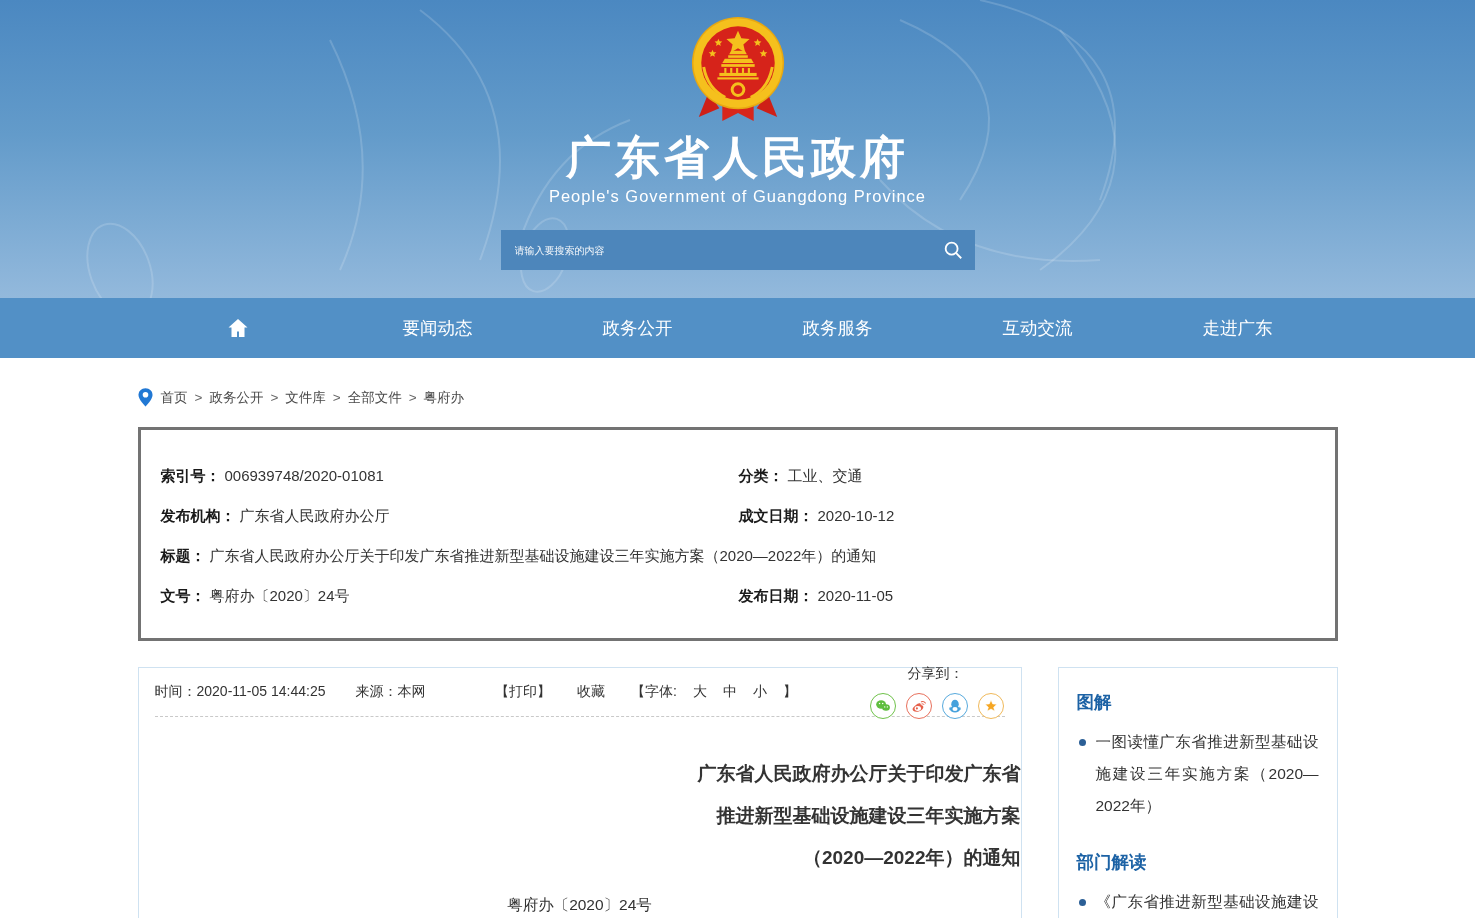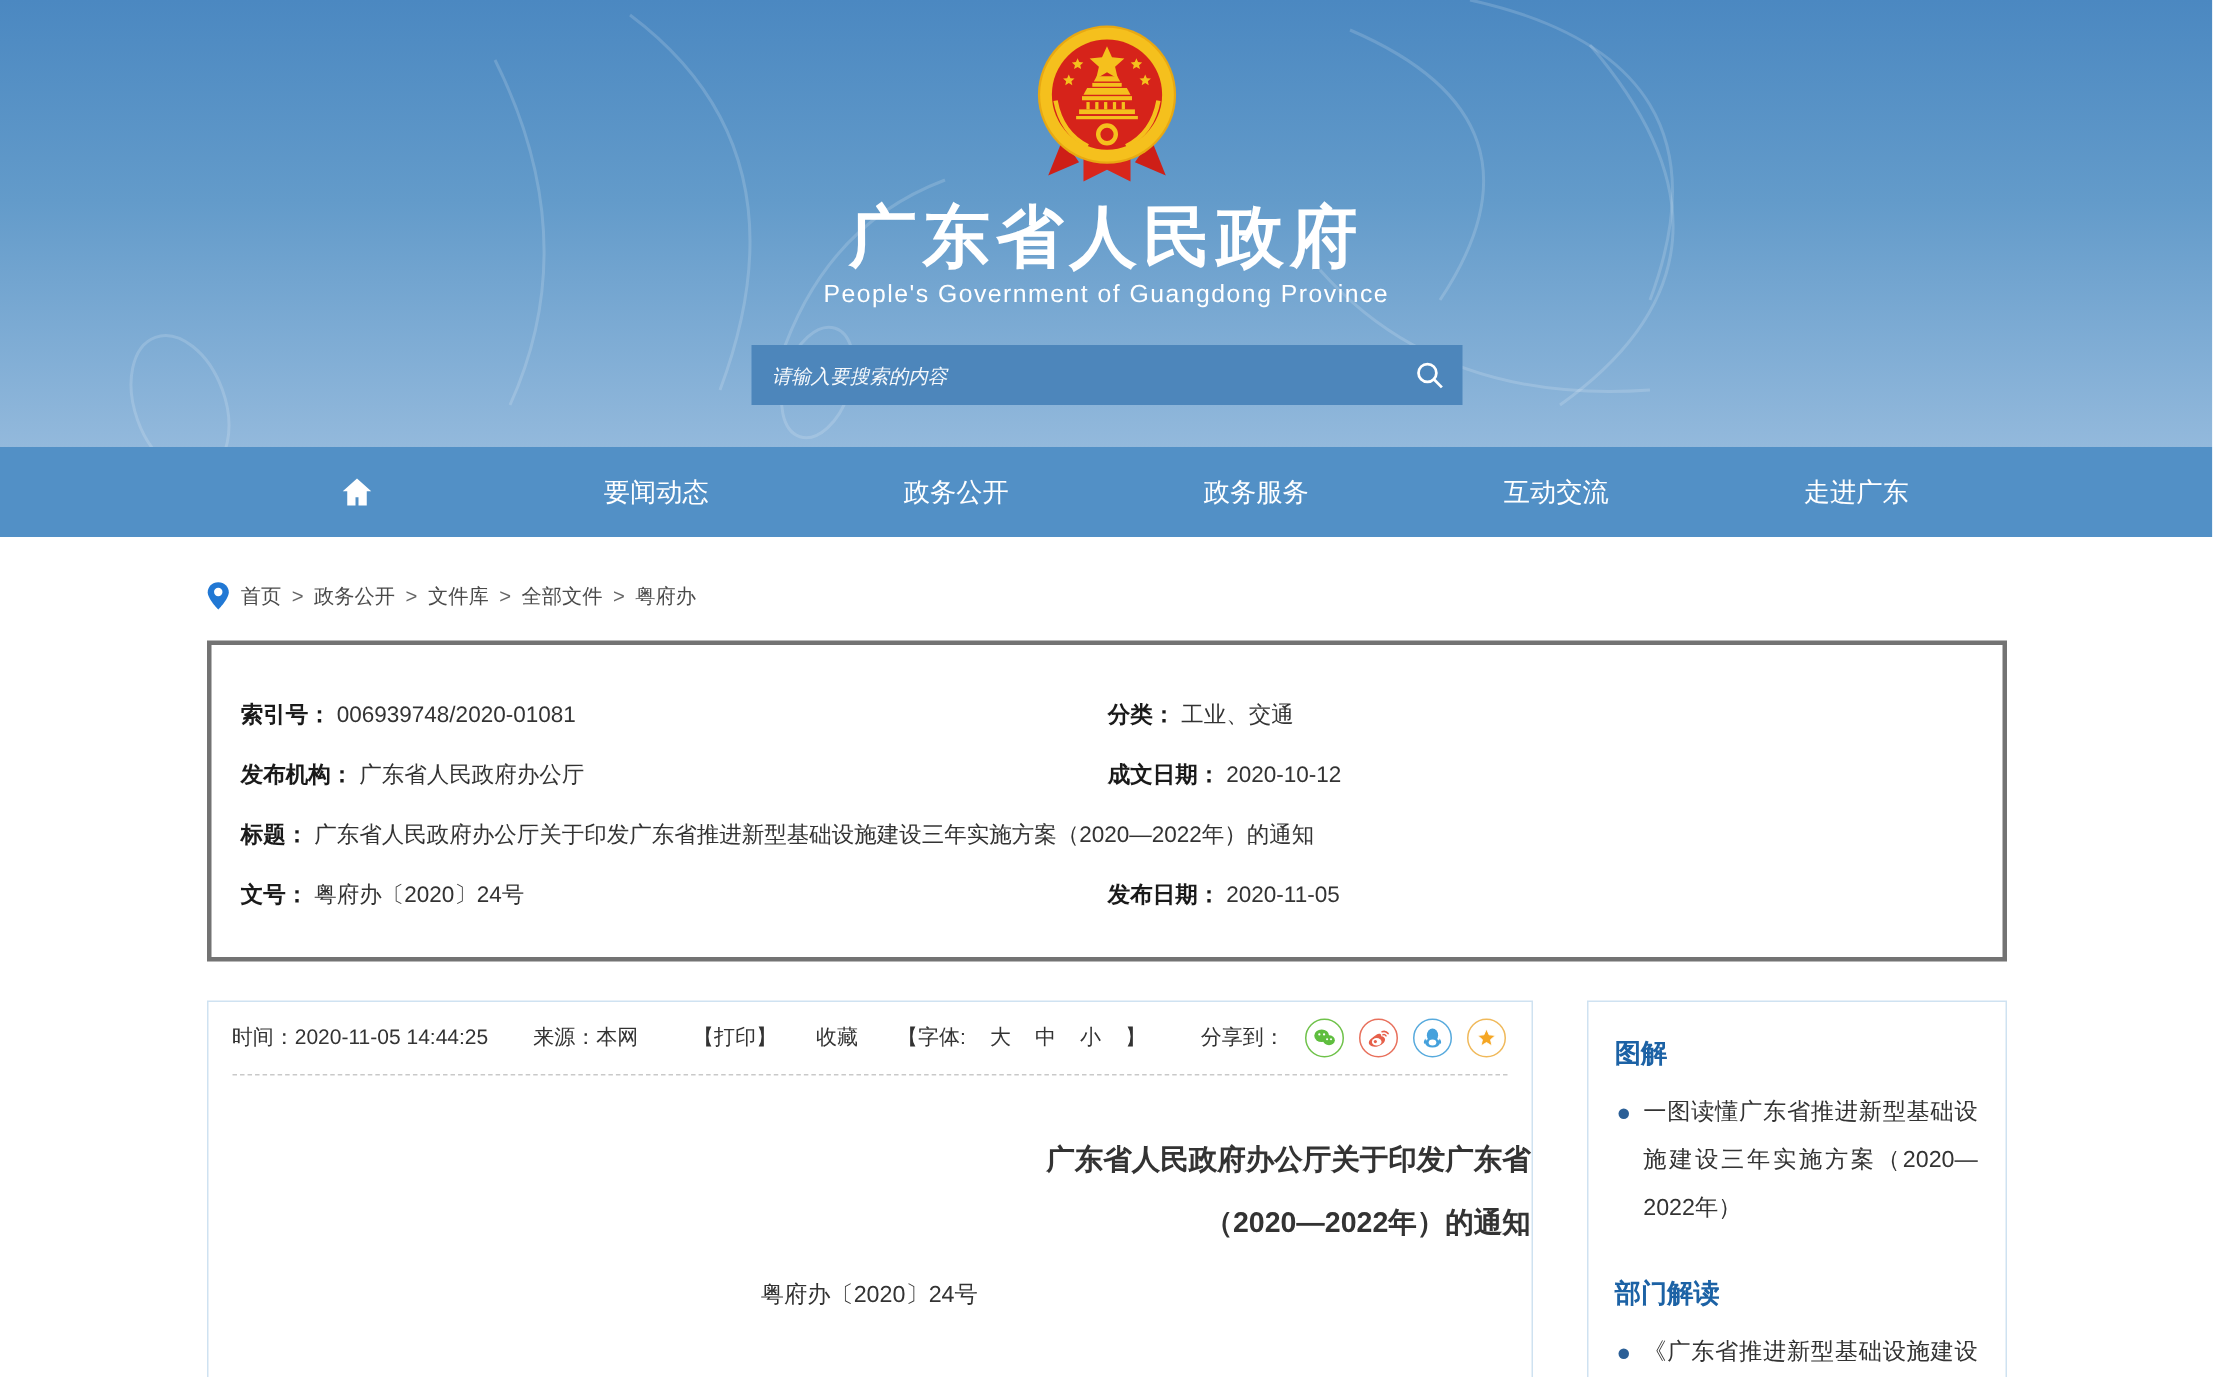--- a/index.html
+++ b/index.html
@@ -12,21 +12,21 @@
           background:linear-gradient(180deg,#4b88c1 0%,#639bca 45%,#93b9dc 100%); overflow:hidden; }
   .hero-deco { position:absolute; top:0; left:0; width:100%; height:100%; pointer-events:none; }
   .emblem { position:absolute; top:12px; left:50%; transform:translateX(-50%); }
   .site-title { position:absolute; top:128px; width:100%; text-align:center; color:#fff;
                 font-size:45px; font-weight:bold; letter-spacing:4px; }
   .site-sub { position:absolute; top:187px; width:100%; text-align:center; color:#fff;
               font-size:16.5px; letter-spacing:1px; }
   .search-wrap { position:absolute; top:230px; left:50%; transform:translateX(-50%);
                  width:474px; height:40px; background:#4d86bb; display:flex; align-items:center; }
   .search-input { flex:1; height:100%; background:transparent; border:none; outline:none;
-                  color:#000000; font-size:13px; padding:0 14px; font-family:inherit;font-style:italic; }
+                  color:#000000; font-size:10px; padding:0 14px; font-family:inherit; }
   .search-input::placeholder { color:rgba(255,255,255,.95); }
   .search-btn { width:44px; height:100%; background:transparent; border:none; cursor:pointer;
                 display:flex; align-items:center; justify-content:center; }
 
   
   .nav { width:100%; height:60px; background:#5290c6; }
   .nav-inner { width:1200px; height:100%; margin:0 auto; display:flex;justify-content:space-between; }
   .nav-item { flex:1; display:flex; align-items:center; justify-content:center; color:#fff;
               font-size:17.5px; cursor:pointer; text-decoration:none; }
 
@@ -51,21 +51,21 @@
   
   .content { width:1200px; margin:26px auto 0 auto; display:flex; gap:36px; align-items:stretch; }
   .main { width:884px; border:1px solid #cfe2f1; background:#fff; min-height:280px; }
   .aside { width:280px; border:1px solid #cfe2f1; background:#fff; min-height:280px;
            padding:22px 18px; }
 
   .meta-bar { display:flex; align-items:center; justify-content:space-between;
               padding:0 16px; height:48px; font-size:14px; color:#333; }
   .meta-group { display:flex; align-items:center; gap:30px; }
   .meta-group.mid { gap:26px; }
-  .meta-group.right { gap:10px; }
+  .meta-group.right { gap:10px;flex-direction:column; }
   .meta-link { cursor:pointer; color:#333; }
   .font-sizes { display:flex; align-items:center; gap:16px; }
   .font-opt { cursor:pointer; }
   .share-icons { display:flex; align-items:center; gap:10px; margin-left:4px; }
   .share-ic { width:26px; height:26px; border-radius:50%; background:#fff; display:flex;
               align-items:center; justify-content:center; cursor:pointer; }
   .share-ic.wechat { border:1.5px solid #6fc24a; }
   .share-ic.weibo  { border:1.5px solid #e8705c; }
   .share-ic.qq     { border:1.5px solid #57aadd; }
   .share-ic.qzone  { border:1.5px solid #f0b95a; }
@@ -276,20 +276,21 @@
               </svg>
             </span>
           </span>
         </div>
       </div>
 
       <div class="dash-sep"></div>
 
       <div class="art-title">
         <div>广东省人民政府办公厅关于印发广东省</div>
+        <div>推进新型基础设施建设三年实施方案</div>
         <div>（2020—2022年）的通知</div>
       </div>
       <div class="art-docno">粤府办〔2020〕24号</div>
     </div>
 
     <div class="aside">
       <div class="aside-sec">
         <div class="aside-h">图解</div>
         <div class="aside-item">
           <span class="dot"></span>

